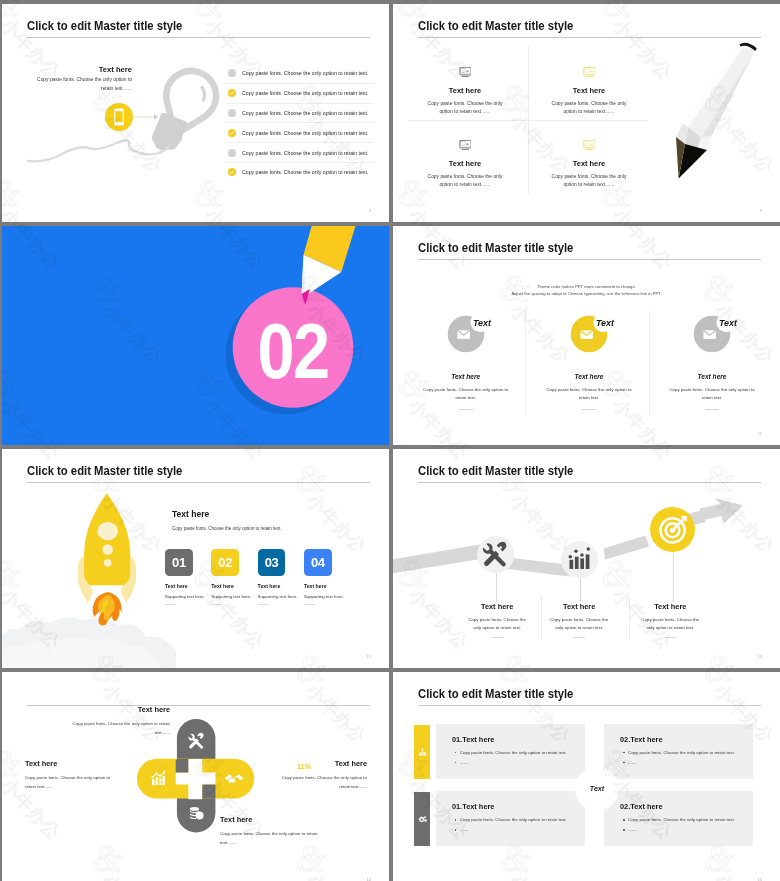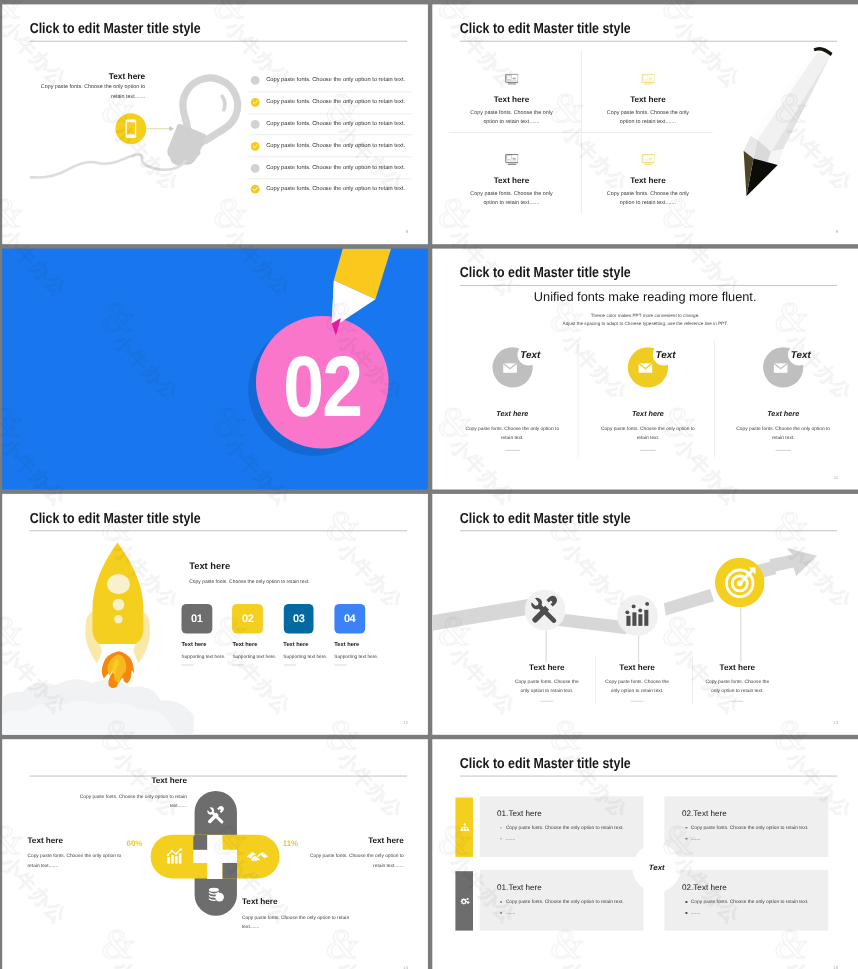--- a/index.html
+++ b/index.html
@@ -23,39 +23,39 @@
   .s2icon{width:12.9px;height:10.4px;display:block;margin:0 auto;}
   .s2h{font-size:7.4px;font-weight:bold;color:#181818;margin-top:9px;}
   .s2b{font-size:4.9px;color:#3a3a3a;line-height:1.6;margin-top:5px;padding:0 13px;}
   .s4col{position:absolute;top:0;width:120px;text-align:center;}
   .s4badge{width:80px;height:50px;display:block;margin:0 auto;}
   .s4h{font-size:6.6px;font-weight:bold;font-style:italic;color:#181818;margin-top:13px;}
   .s4b{font-size:4.4px;color:#3a3a3a;line-height:1.9;margin-top:6px;padding:0 16px;}
   .s4rule{width:14px;height:1px;background:#d8d8d8;margin:6px auto 0;}
   .s5step{position:absolute;top:0;width:46px;text-align:center;}
   .s5box{width:27.8px;height:26.7px;border-radius:4.5px;display:flex;align-items:center;justify-content:center;}
-  .s5num{font-size:10px;font-weight:bold;color:#fff;letter-spacing:-0.4px;}
+  .s5num{font-size:13px;font-weight:bold;color:#fff;letter-spacing:-0.4px;}
   .s5h{font-size:5.2px;font-weight:bold;color:#181818;margin-top:7px;text-align:left;}
   .s5s{font-size:4.3px;color:#3a3a3a;margin-top:5px;text-align:left;}
   .s5rule{width:11px;height:1px;background:#dcdcdc;margin-top:5px;}
   .s6step{position:absolute;inset:0;}
   .s6circle{position:absolute;}
   .s6line{position:absolute;width:1px;background:#d9d9d9;}
   .s6txt{position:absolute;width:76px;text-align:center;}
   .s6h{font-size:7.4px;font-weight:bold;color:#181818;}
   .s6b{font-size:4.4px;color:#3a3a3a;line-height:1.85;margin-top:5px;padding:0 6px;}
   .s6rule{width:12px;height:1px;background:#dcdcdc;margin:5px auto 0;}
   .s6div{position:absolute;top:147px;width:1px;height:44px;background:#ededed;}
   .s7blk{position:absolute;}
   .s7h{font-size:7.4px;font-weight:bold;color:#181818;}
   .s7b{font-size:4.4px;color:#3a3a3a;line-height:2.0;margin-top:6px;}
-  .s7pct{font-size:7.2px;font-weight:bold;color:#f0cb21;}
+  .s7pct{font-size:7.2px;font-weight:bold;color:#f0cb21;margin-left:40px;}
   .s8bar{width:16.8px;height:54px;display:flex;align-items:center;justify-content:center;}
   .s8card{position:absolute;height:55.3px;background:#efefef;}
-  .s8h{font-size:7.4px;font-weight:normal;color:#181818;padding:11px 0 0 16px;}
+  .s8h{font-size:7.4px;font-weight:bold;color:#181818;padding:11px 0 0 16px;}
   .s8ul{margin:0;padding:6px 0 0 24px;list-style:none;}
   .s8ul li{font-size:4.4px;color:#3a3a3a;position:relative;margin-bottom:5px;}
   .s8ul li:before{content:"";position:absolute;left:-5px;top:2px;width:1.6px;height:1.6px;background:#4a4a4a;border-radius:50%;}
   .s8center{position:absolute;left:182px;top:95px;width:44px;height:44px;border-radius:50%;background:#fff;display:flex;align-items:center;justify-content:center;font-size:7.1px;font-weight:bold;font-style:italic;color:#181818;z-index:4;}
 </style>
 </head>
 <body>
 
 <svg class="wm" viewBox="0 0 820 921" aria-hidden="true">
   <defs>
@@ -212,21 +212,20 @@
        <path d="M301.5,28.7 L339.3,46 L305.5,68.5 L299.6,68 Z" fill="#ffffff"></path>
        <path d="M301.5,28.7 L299.6,68 L303.6,58 Z" fill="#eef3fa"></path>
        <path d="M299.6,68 L308,63 L303.3,79 Z" fill="#e5189f"></path>
      </g>
      <text x="291" y="152" text-anchor="middle" font-family="Liberation Sans, sans-serif" font-size="78" font-weight="bold" fill="#ffffff" letter-spacing="-2" transform="translate(291,0) scale(0.855,1) translate(-291,0)">02</text>
    </svg>
  </div>
     <div class="slide" id="s4">
    <div class="title">Click to edit Master title style</div>
    <div class="titleline"></div>
-   <div class="z" style="left:0;top:38px;width:387px;text-align:center;font-size:11.6px;color:#171717;">Unified fonts make reading more fluent.</div>
    <div class="z" style="left:0;top:58px;width:387px;text-align:center;font-size:4.2px;color:#4a4a4a;">Theme color makes PPT more convenient to change.</div>
    <div class="z" style="left:0;top:65px;width:387px;text-align:center;font-size:4.2px;color:#4a4a4a;">Adjust the spacing to adapt to Chinese typesetting, use the reference line in PPT.</div>
    <div class="z" style="left:132px;top:84px;width:1px;height:106px;background:#f0f0f0;"></div>
    <div class="z" style="left:256px;top:84px;width:1px;height:106px;background:#f0f0f0;"></div>
    <div id="s4cols" class="z" style="left:0;top:84px;width:387px;">
         <div class="s4col" style="left: 12.7px;">
           <svg class="s4badge" viewBox="0 0 80 50">
             <defs>
               <mask id="m40">
                 <rect x="0" y="0" width="80" height="50" fill="#fff"></rect>

